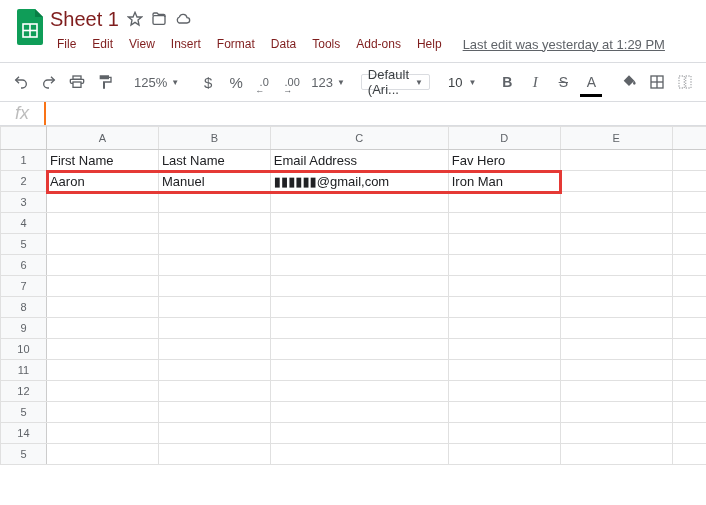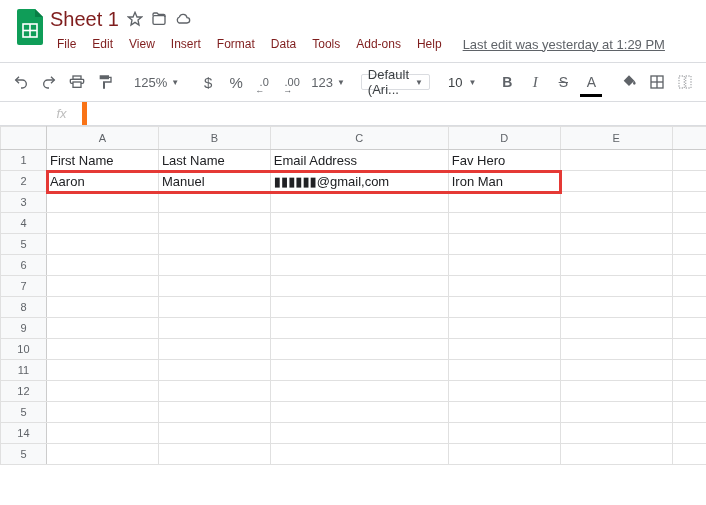--- a/index.html
+++ b/index.html
@@ -23,21 +23,21 @@
   .caret { font-size: 8px; color: #5f6368; }
   .font-dd { border: 1px solid #dadce0; border-radius: 2px; height: 16px; display: flex; align-items: center; padding: 0 6px; gap: 6px; font-size: 13px; color: #3c4043; }
   .size-dd { height: 24px; display: flex; align-items: center; padding: 0 6px; gap: 6px; font-size: 13px; color: #3c4043; }
   .bold { font-weight: bold; font-size: 14px; }
   .italic { font-style: italic; font-family: serif; font-size: 15px; }
   .strike { text-decoration: line-through; font-size: 14px; }
   .txtcolor { position: relative; font-size: 14px; }
   .txtcolor::after { content: ""; position: absolute; bottom: -2px; left: 2px; right: 2px; height: 3px; background: #000; }
   
   .fx-row { height: 24px; display: flex; align-items: center; border-bottom: 1px solid #dadce0; }
-  .fx-label { width: 46px; text-align: center; font-style: italic; color: #bdbdbd; font-size: 13px; border-right: 5px solid #f97316; height: 100%; display: flex; align-items: center; justify-content: center; margin-left: 41px; }
+  .fx-label { width: 46px; text-align: center; font-style: italic; color: #bdbdbd; font-size: 18px; border-right: 2px solid #f97316; height: 100%; display: flex; align-items: center; justify-content: center; }
   .fx-input { flex: 1; padding: 0 8px; font-size: 13px; }
   
   .grid-area { position: relative; overflow: hidden; }
   table { border-collapse: collapse; table-layout: fixed; }
   th, td { border: 1px solid #e0e0e0; font-weight: normal; }
   .corner { width: 46px; height: 23px; background: #f8f9fa; border-right: 1px solid #ccc; border-bottom: 1px solid #ccc; }
   .col-h { height: 23px; background: #f8f9fa; text-align: center; font-size: 11px; color: #5f6368; border-bottom: 1px solid #ccc; }
   .row-h { width: 46px; background: #f8f9fa; text-align: center; font-size: 11px; color: #5f6368; border-right: 1px solid #ccc; }
   .cell { height: 21px; padding: 0 3px; font-size: 13px; text-align: left; vertical-align: middle; white-space: nowrap; overflow: visible; }
   .col-a { width: 112px; }

